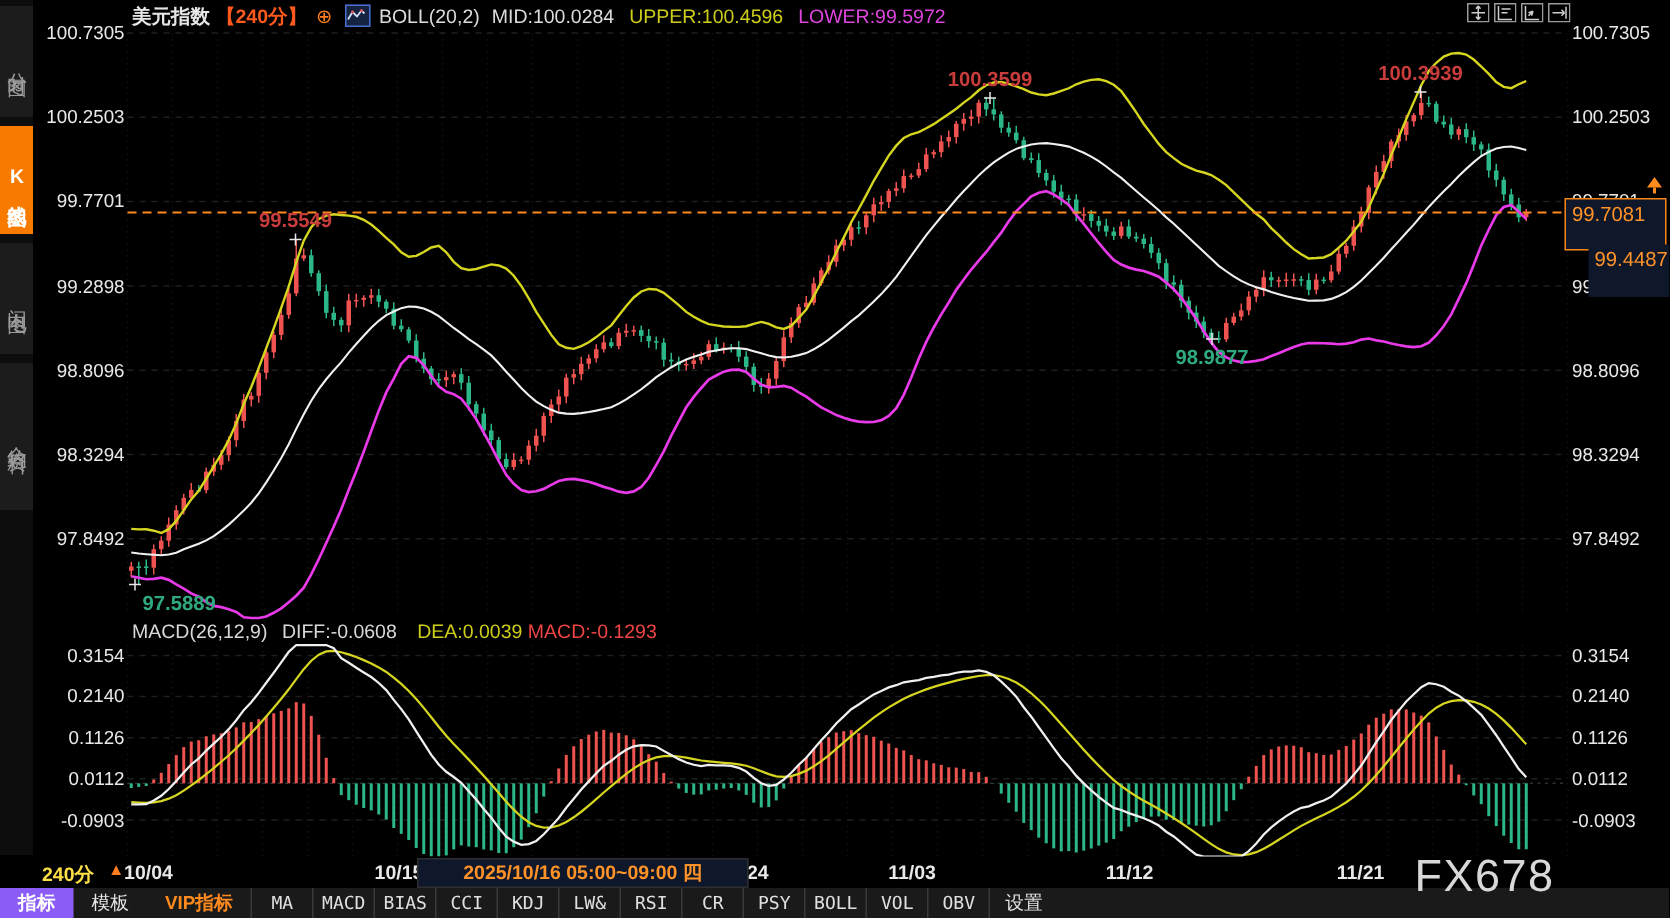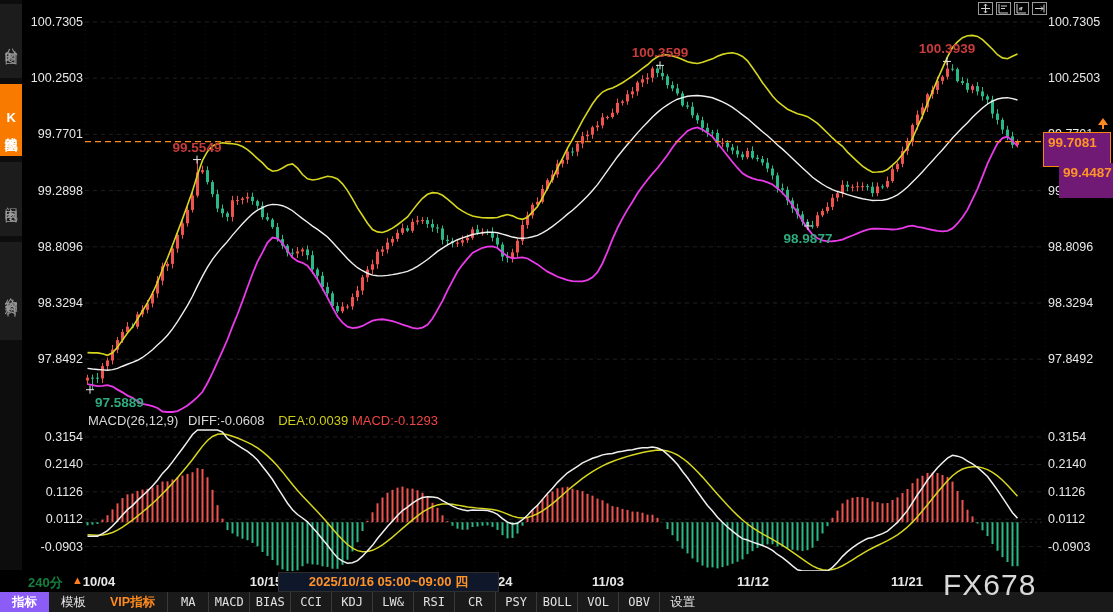--- a/index.html
+++ b/index.html
@@ -25,34 +25,34 @@
   .header .upper{color:#cdcd1a;margin-left:10px;}
   .header .lower{color:#dd44dd;margin-left:10px;}
   .hdr-icons{position:absolute;left:978px;top:2px;display:flex;gap:3px;}
   .hdr-icons svg{display:block;cursor:pointer;}
   
   .ytick{position:absolute;font-size:12.5px;color:#e8e8e8;white-space:nowrap;}
   .ytick.left{width:60px;text-align:right;left:23px;}
   .ytick.right{left:1048px;text-align:left;}
   
   .price-box{position:absolute;left:1043px;width:68px;height:35px;line-height:19px;
-             font-size:13.5px;font-weight:bold;color:#ff9328;background:#701a75;
+             font-size:13.5px;font-weight:normal;color:#ff9328;background:#0f172a;
              padding-left:4px;box-sizing:border-box;}
   .price-box.bordered{border:1.5px solid #f88414;}
   .up-arrow-marker{position:absolute;left:1097px;width:12px;height:12px;}
   .up-arrow-marker .tri{width:0;height:0;border-left:5px solid transparent;
       border-right:5px solid transparent;border-bottom:7px solid #ff8a1e;margin:0 auto;}
   .up-arrow-marker .stem{width:2px;height:4px;background:#ff8a1e;margin:0 auto;}
   
   .macd-hdr{position:absolute;left:88px;top:413px;font-size:13px;}
   .macd-hdr .t1{color:#d8d8d8;} .macd-hdr .t2{color:#d8d8d8;margin-left:6px;}
   .macd-hdr .t3{color:#cdcd1a;margin-left:10px;} .macd-hdr .t4{color:#ef4444;}
   
   .time-axis{position:absolute;left:0;top:571px;width:1113px;height:21px;background:#000;}
-  .period-lbl{position:absolute;left:28px;top:3px;color:#15803d;font-size:13px;font-weight:bold;cursor:pointer;}
+  .period-lbl{position:absolute;left:28px;top:3px;color:#fde047;font-size:13px;font-weight:bold;cursor:pointer;}
   .period-arr{position:absolute;left:72px;top:3px;color:#ff7d1e;font-size:11px;cursor:pointer;}
   .t-lbl{position:absolute;top:3px;font-size:13px;font-weight:bold;color:#e8e8e8;transform:translateX(-50%);}
   .t-frag{position:absolute;top:3px;font-size:13px;font-weight:bold;color:#e8e8e8;}
   .tooltip{position:absolute;left:278px;top:1px;width:219px;height:18px;line-height:18px;
            background:#0f172a;border:1px solid #2e2e2e;color:#ff9328;font-size:13px;
            font-weight:bold;text-align:center;z-index:3;}
   
   .toolbar{position:absolute;left:0;top:592px;width:1113px;height:20px;background:#1a1a1a;
            display:flex;align-items:stretch;font-size:12.5px;}
   .tb-tab{padding:0 12px;line-height:20px;color:#e8e8e8;cursor:pointer;}
@@ -741,20 +741,36 @@
       </g>
     </svg>
 
   <aside class="sidebar" id="sidebar">
       <div class="side-tab" style="top: 4px; height: 74px;">分时图</div>
       <div class="side-tab active" style="top: 84px; height: 72px;">K线图</div>
       <div class="side-tab" style="top: 162px; height: 74px;">闪电图</div>
       <div class="side-tab" style="top: 242px; height: 98px;">合约资料</div>
     </aside>
 
+  <div class="header">
+    <span class="sym">美元指数</span>
+    <span class="per">【240分】</span>
+    <span class="addc">⊕</span>
+    <span class="chart-ico">
+      <svg width="13" height="11" viewBox="0 0 13 11">
+          <polyline points="1,8 4,3 7,6 10,2 12,4" fill="none" stroke="#cfe0ff" stroke-width="1.2"></polyline>
+          <circle cx="4" cy="3" r="1" fill="#e05050"></circle>
+          <circle cx="10" cy="2" r="1" fill="#e05050"></circle>
+        </svg>
+    </span>
+    <span class="boll">BOLL(20,2)</span>
+    <span class="mid">MID:100.0284</span>
+    <span class="upper">UPPER:100.4596</span>
+    <span class="lower">LOWER:99.5972</span>
+  </div>
 
   <div class="hdr-icons">
     <svg width="15" height="13">
         <rect x="0.5" y="0.5" width="14" height="12" fill="none" stroke="#9a9a9a"></rect>
         <path d="M7.5 2 v9 M3 6.5 h9 M7.5 2 l-1.5 1.8 M7.5 2 l1.5 1.8 M7.5 11 l-1.5 -1.8 M7.5 11 l1.5 -1.8" stroke="#cfcfcf" fill="none"></path>
       </svg>
     <svg width="15" height="13">
         <rect x="0.5" y="0.5" width="14" height="12" fill="none" stroke="#9a9a9a"></rect>
         <path d="M3 2 v9 h9 M5 4 h6 M5 6.5 h4" stroke="#cfcfcf" fill="none"></path>
       </svg>

